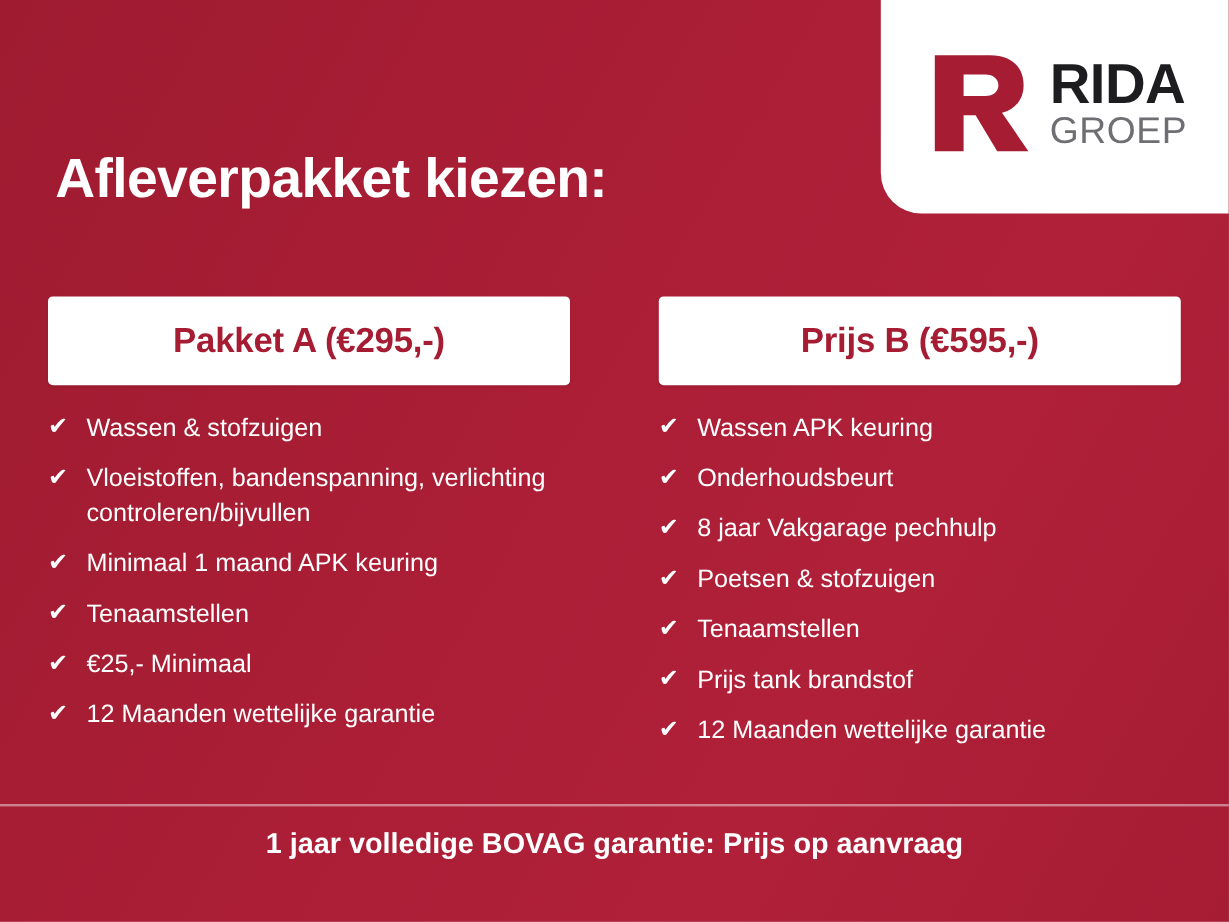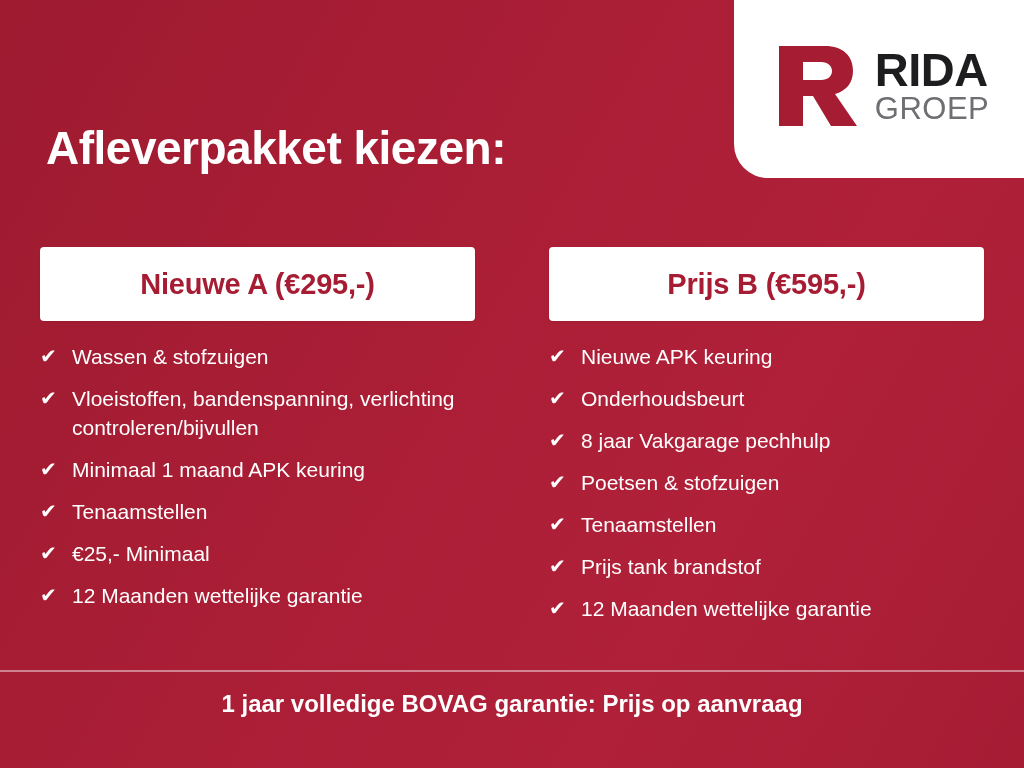--- a/index.html
+++ b/index.html
@@ -183,21 +183,21 @@
           <span class="logo-name">RIDA</span>
           <span class="logo-sub">GROEP</span>
         </span>
       </div>
     </div>
 
     <div class="packages">
 
       <div class="package">
         <div class="package-header">
-          <span class="package-title">Nieuwe A (€295,-)</span>
+          <span class="package-title">Pakket A (€295,-)</span>
         </div>
         <ul class="features">
           <li class="feature">
             <span class="check">✔</span>
             <span class="feature-text">Wassen &amp; stofzuigen</span>
           </li>
           <li class="feature">
             <span class="check">✔</span>
             <span class="feature-text">Vloeistoffen, bandenspanning, verlichting controleren/bijvullen</span>
           </li>
@@ -220,21 +220,21 @@
         </ul>
       </div>
 
       <div class="package">
         <div class="package-header">
           <span class="package-title">Prijs B (€595,-)</span>
         </div>
         <ul class="features">
           <li class="feature">
             <span class="check">✔</span>
-            <span class="feature-text">Nieuwe APK keuring</span>
+            <span class="feature-text">Wassen APK keuring</span>
           </li>
           <li class="feature">
             <span class="check">✔</span>
             <span class="feature-text">Onderhoudsbeurt</span>
           </li>
           <li class="feature">
             <span class="check">✔</span>
             <span class="feature-text">8 jaar Vakgarage pechhulp</span>
           </li>
           <li class="feature">

